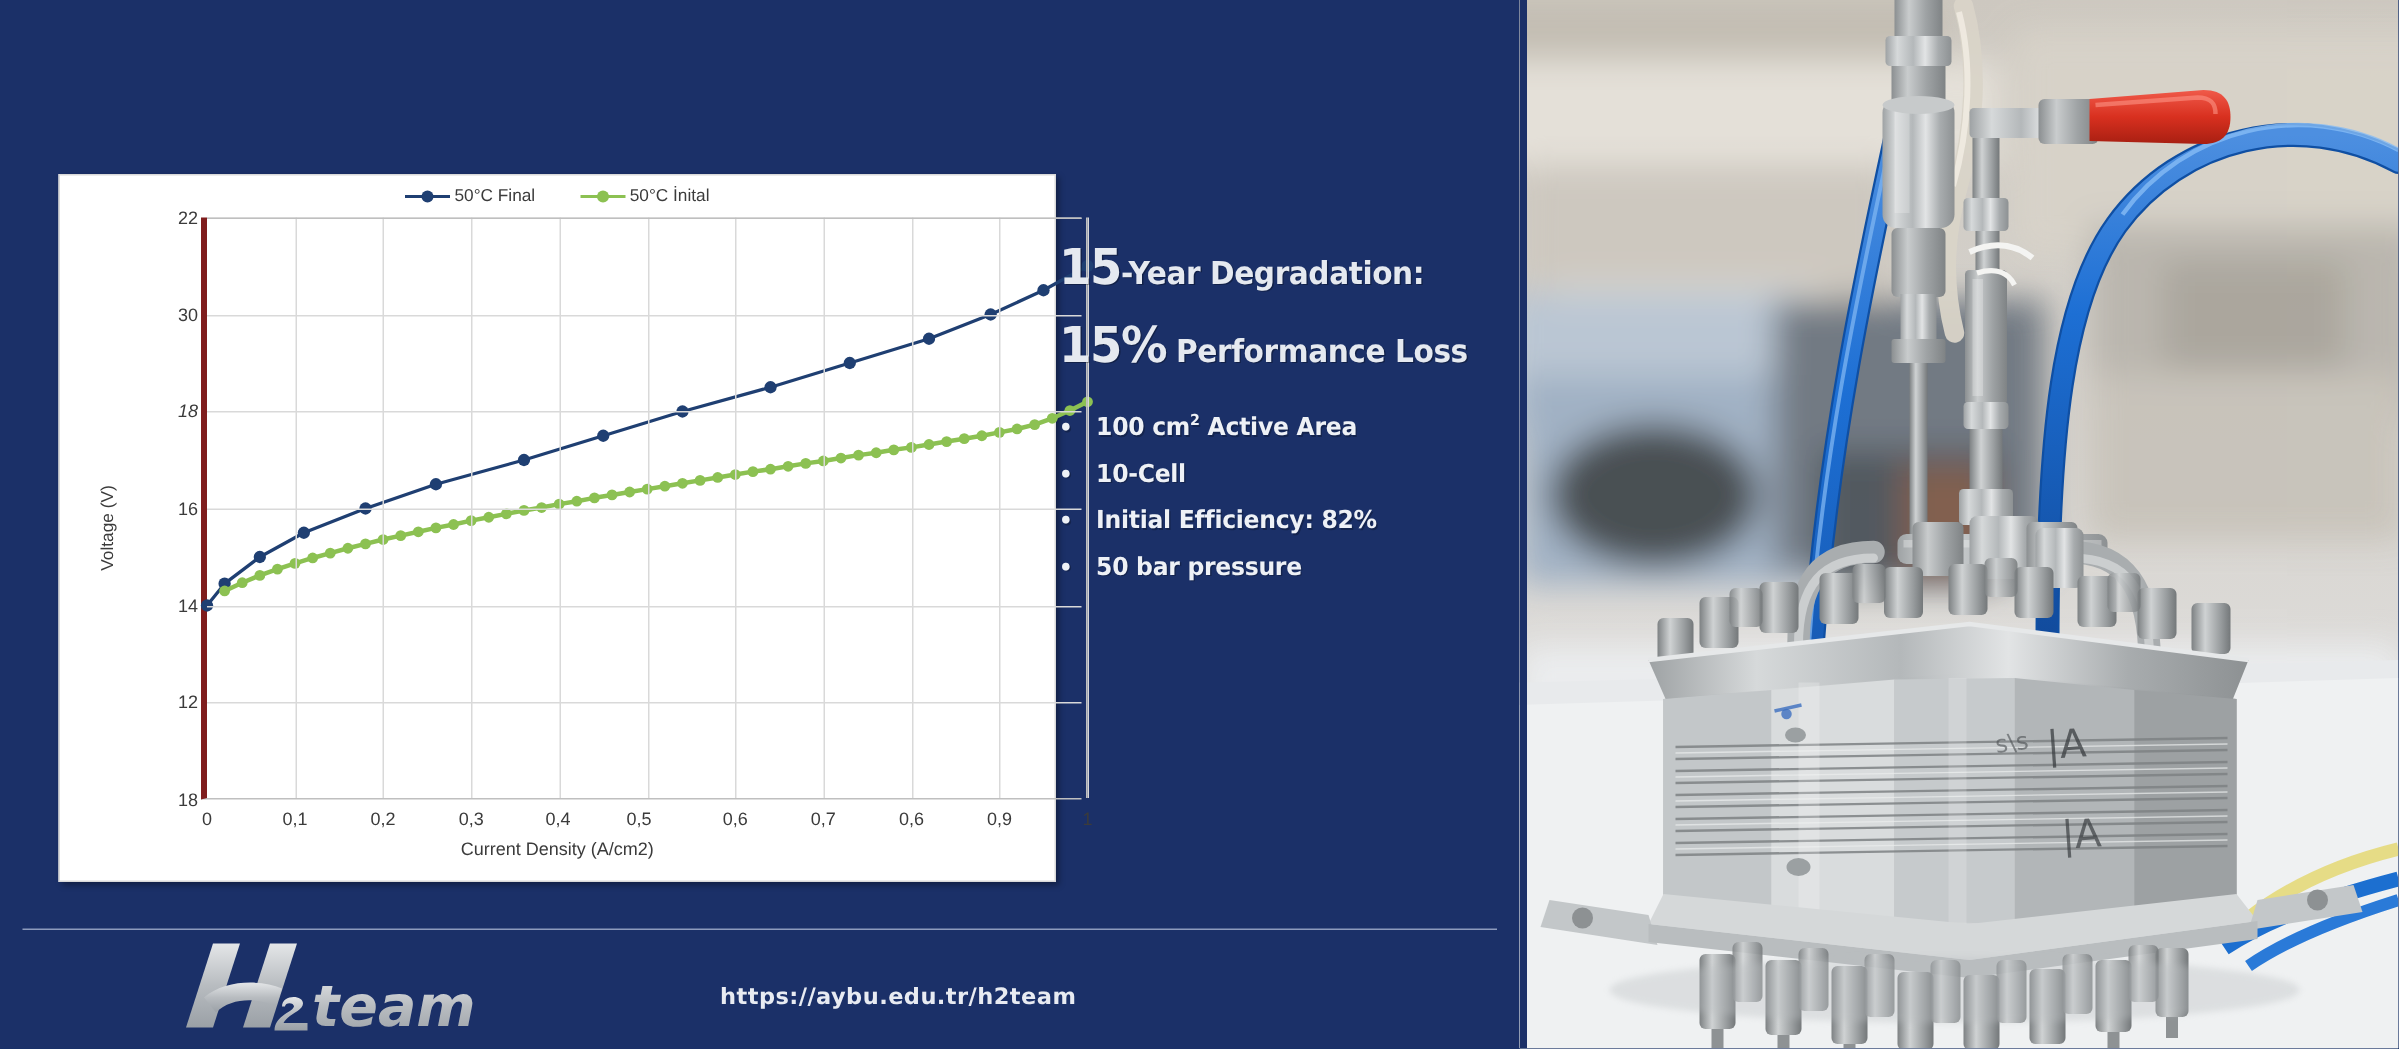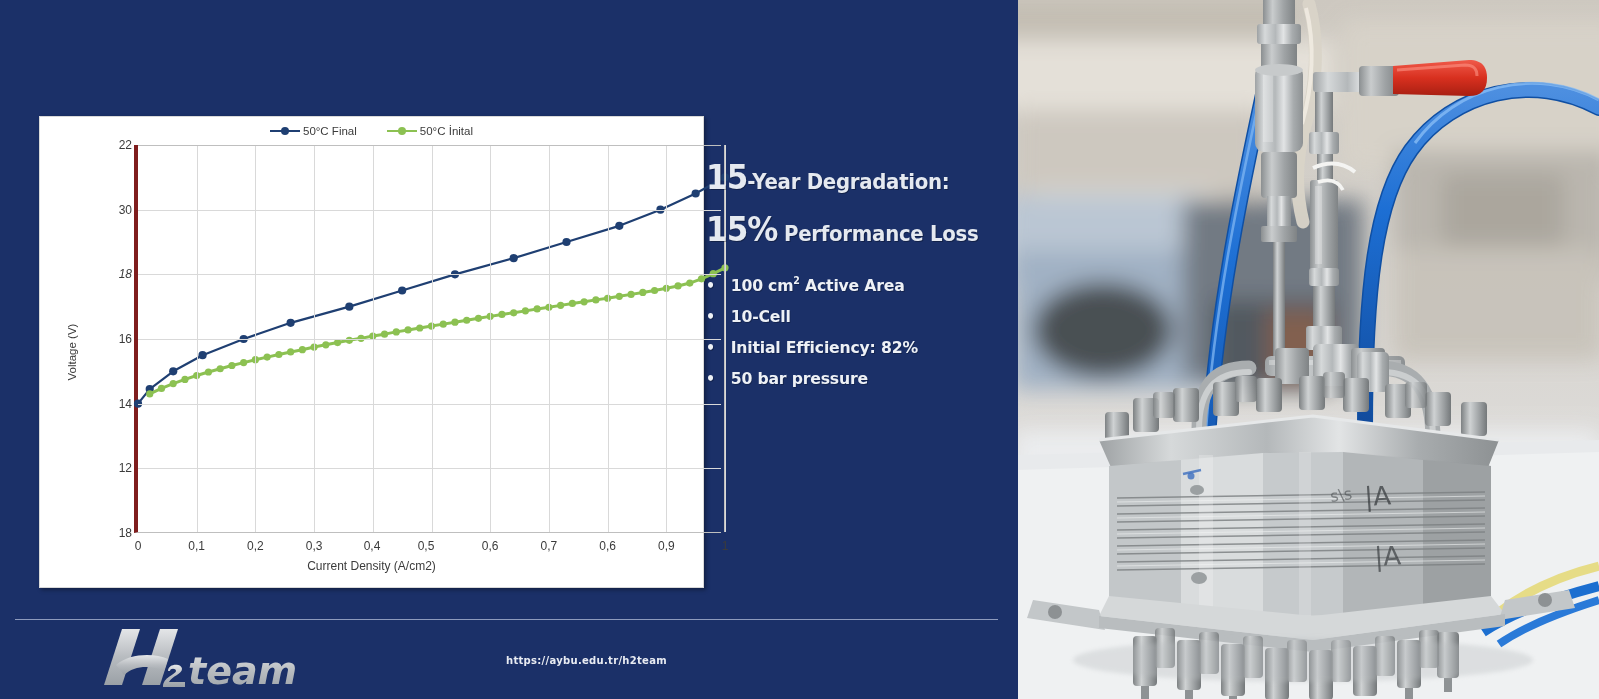--- a/index.html
+++ b/index.html
@@ -165,29 +165,29 @@
 
   
   .footer-rule {
     position: absolute;
     left: 15px; top: 619px;
     width: 983px; height: 1px;
     background: #8e9bbd;
   }
   .logo {
     position: absolute;
-    left: 96px; top: 627px;
+    left: 116px; top: 627px;
     width: 210px; height: 64px;
   }
   .site-url {
     position: absolute;
-    left: 506px; top: 655px;
+    left: 480px; top: 655px;
     font-family: "DejaVu Sans", sans-serif;
     font-weight: bold;
-    font-size: 10px;
+    font-size: 15px;
     letter-spacing: 0.3px;
     color: #e8ebf2;
     white-space: nowrap;
   }
 
   
   .photo {
     position: absolute;
     left: 1013px; top: 0;
     width: 586px; height: 699px;

